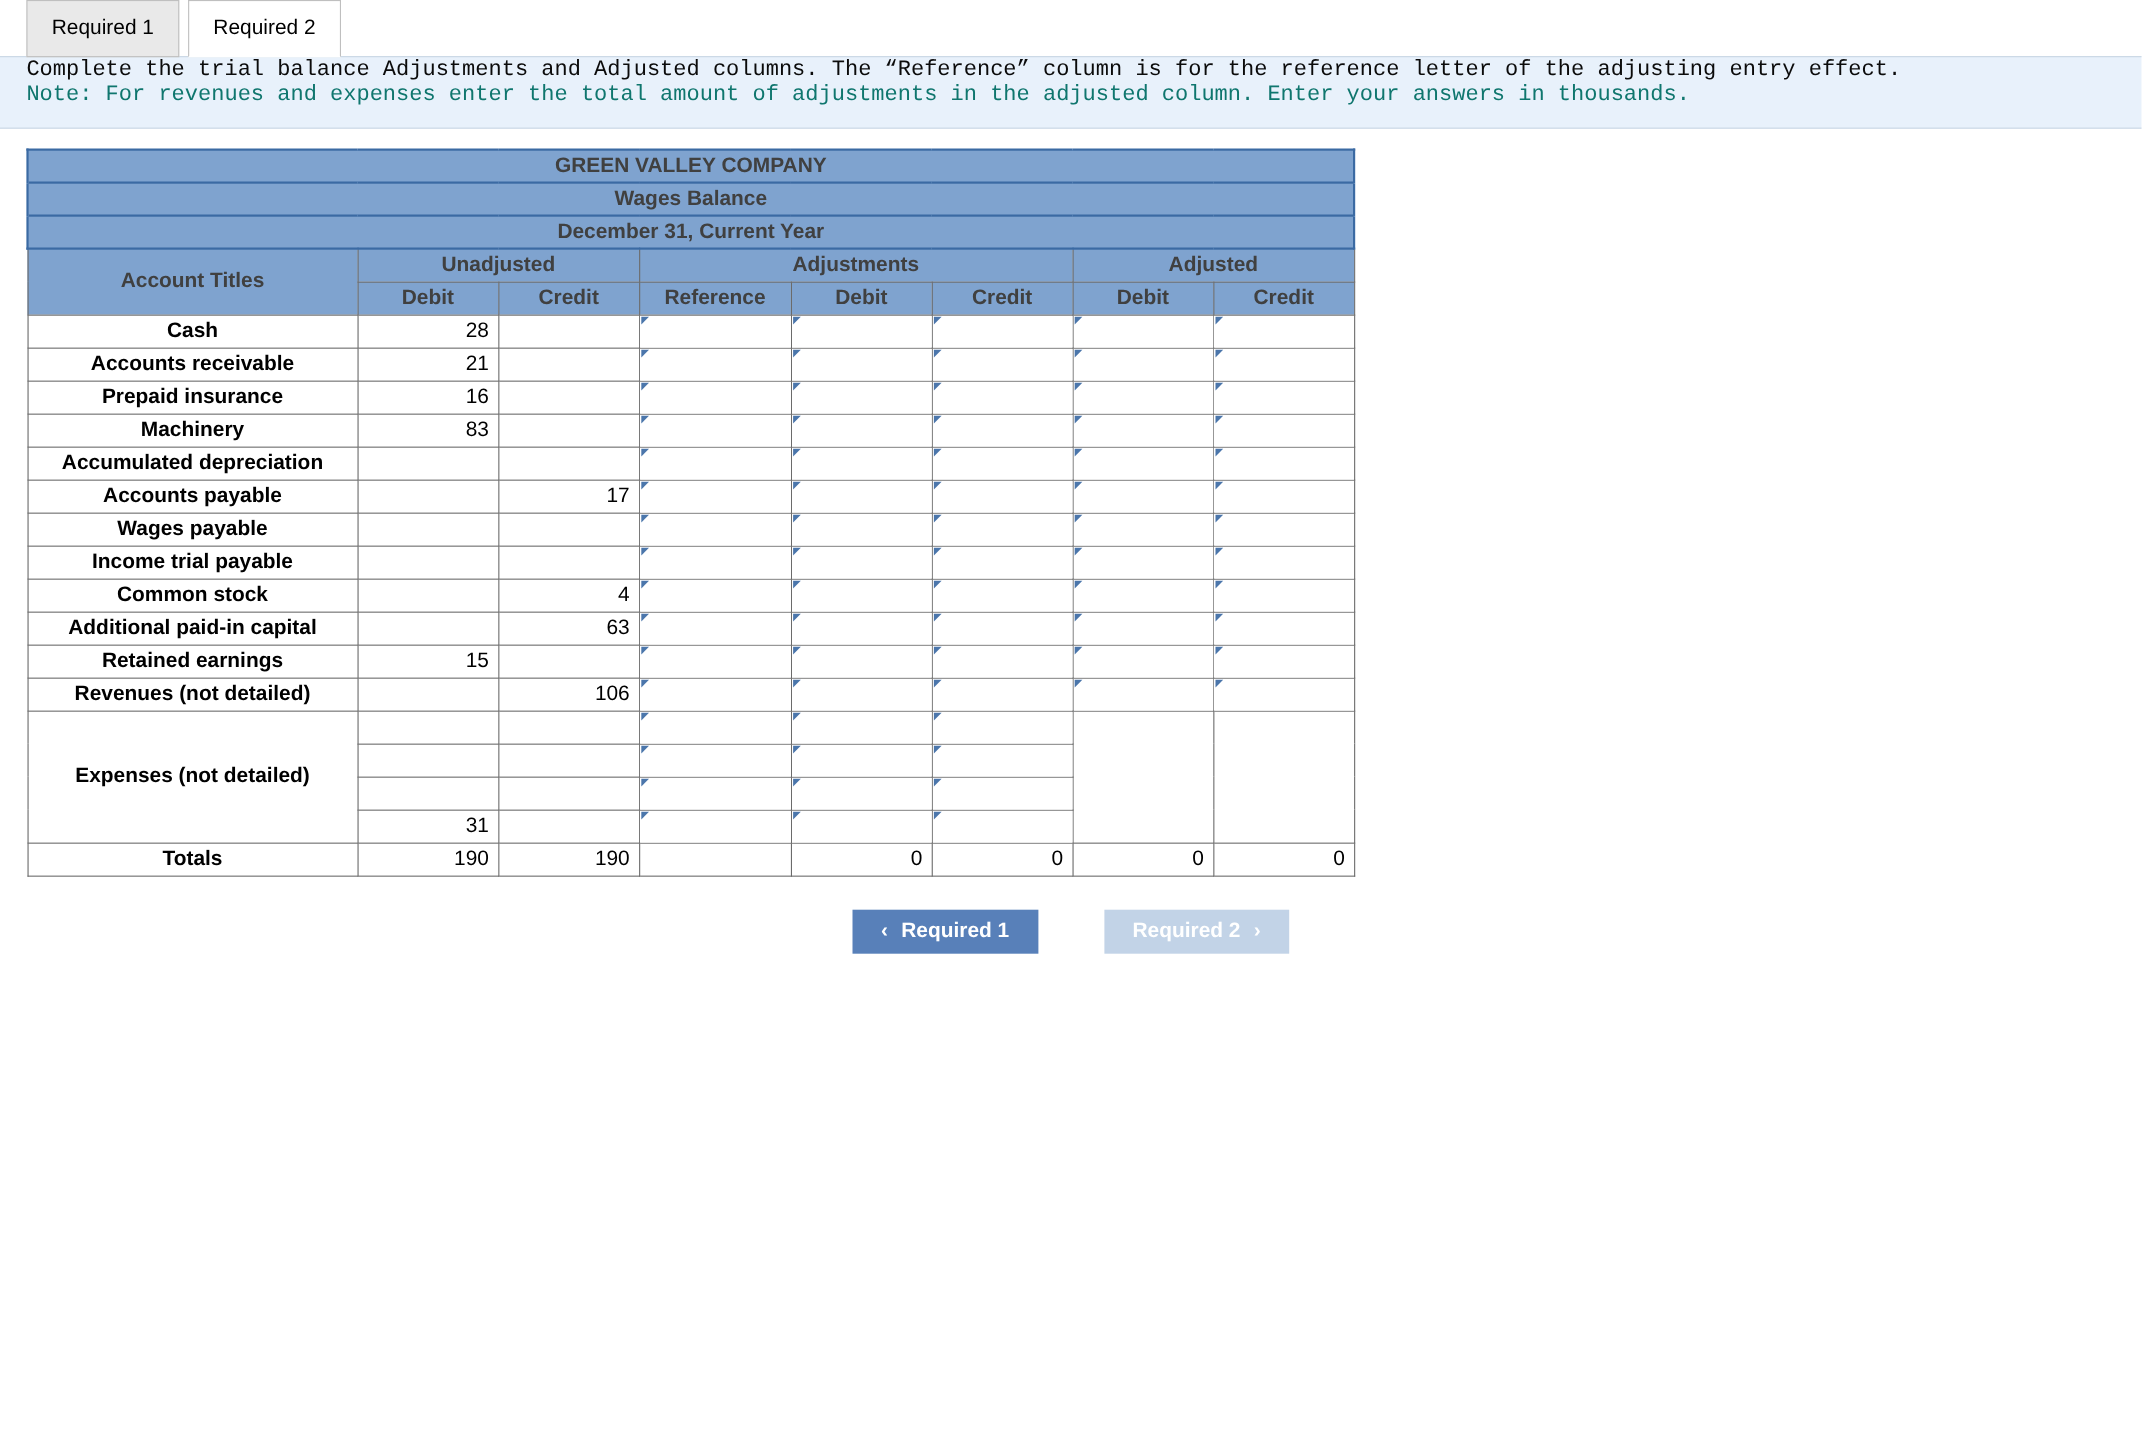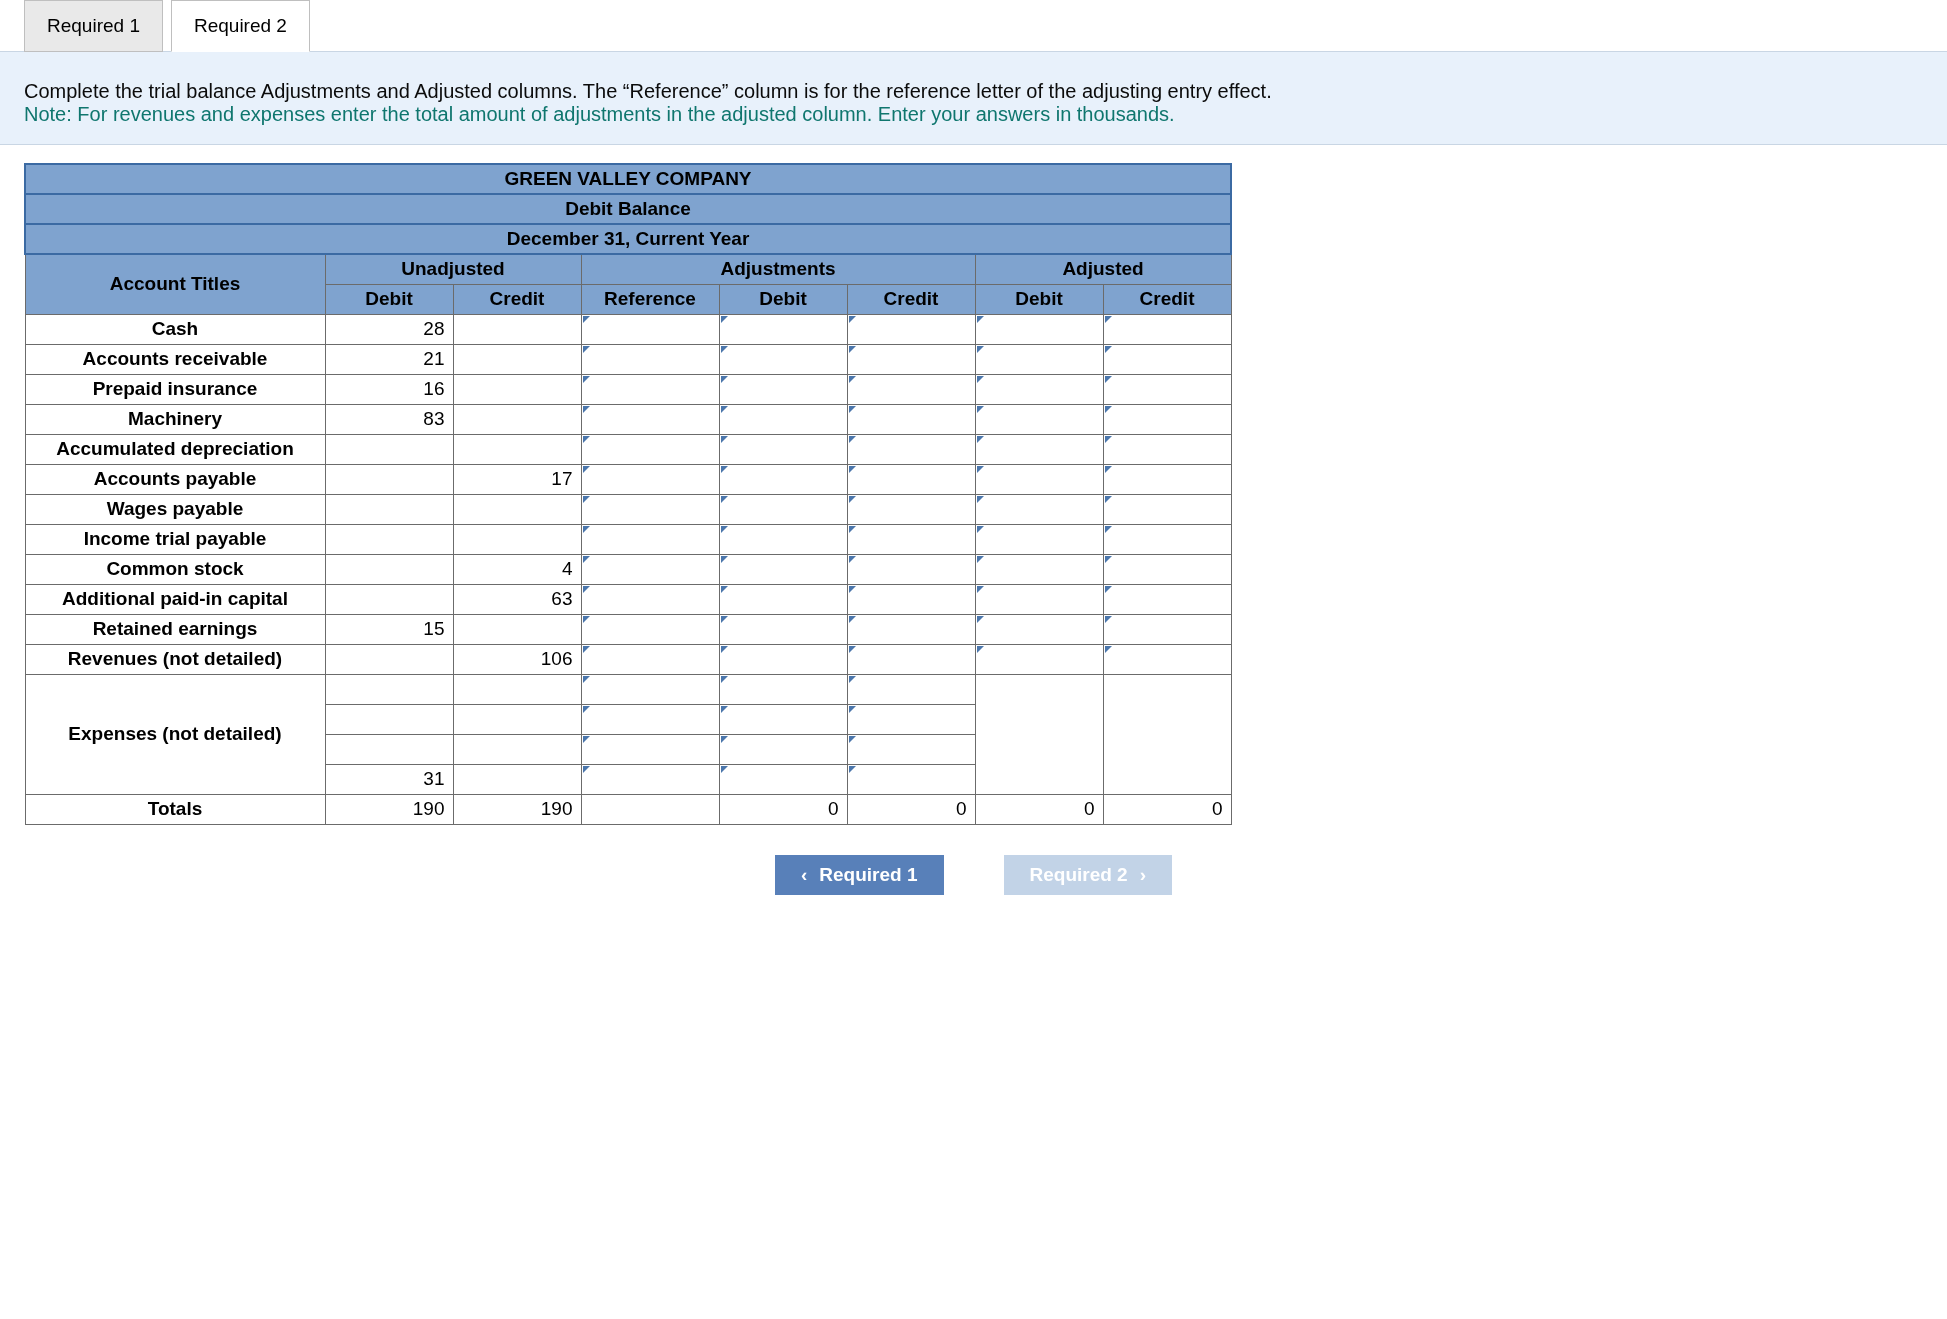--- a/index.html
+++ b/index.html
@@ -26,22 +26,23 @@
   .tab.active {
     background: #fff;
     border-bottom: 1px solid #fff;
     position: relative;
     z-index: 2;
   }
   .instruction-box {
     background: #e8f1fb;
     border-top: 1px solid #c9d6e4;
     border-bottom: 1px solid #c9d6e4;
-    padding: 28px 24px 18px 24px;
+    padding: 0 24px 18px 24px;
     margin-top: -1px;
+    font-family: Liberation Mono, monospace;
   }
   .instruction-main { font-size: 20px; color:#0b0b0b; }
   .instruction-note { color: #0f766e; font-size: 20px; }
   .table-wrap {
     padding: 18px 24px;
   }
   table.trial {
     border-collapse: collapse;
     width: 1180px;
     table-layout: fixed;
@@ -50,21 +51,21 @@
     border: 1px solid #6b6b6b;
     padding: 3px 8px;
     font-size: 19px;
     height: 30px;
     vertical-align: middle;
   }
   .hdr {
     background: #7fa3cf;
     text-align: center;
     font-weight: bold;
-    color: #000000;
+    color: #404040;
     border-color: #3b6aa3;
   }
   .acct { text-align: center; padding-left: 6px; font-weight: bold; }
   .num { text-align: right; padding-right: 6px; font-variant-numeric: tabular-nums; }
   .inputcell {
     background: #fff;
     position: relative;
   }
   .inputcell::before {
     content: "";
@@ -129,21 +130,21 @@
         <col class="c-deb">
         <col class="c-cred">
     <col class="c-deb">
         <col class="c-cred">
   </colgroup>
   <tbody>
         <tr>
           <th class="hdr sep" colspan="8">GREEN VALLEY COMPANY</th>
         </tr>
   <tr>
-          <th class="hdr sep" colspan="8">Debit Balance</th>
+          <th class="hdr sep" colspan="8">Wages Balance</th>
         </tr>
   <tr>
           <th class="hdr sep sepbot" colspan="8">December 31, Current Year</th>
         </tr>
   <tr>
     <th class="hdr" rowspan="2">Account Titles</th>
     <th class="hdr" colspan="2">Unadjusted</th>
     <th class="hdr" colspan="3">Adjustments</th>
     <th class="hdr" colspan="2">Adjusted</th>
   </tr>

